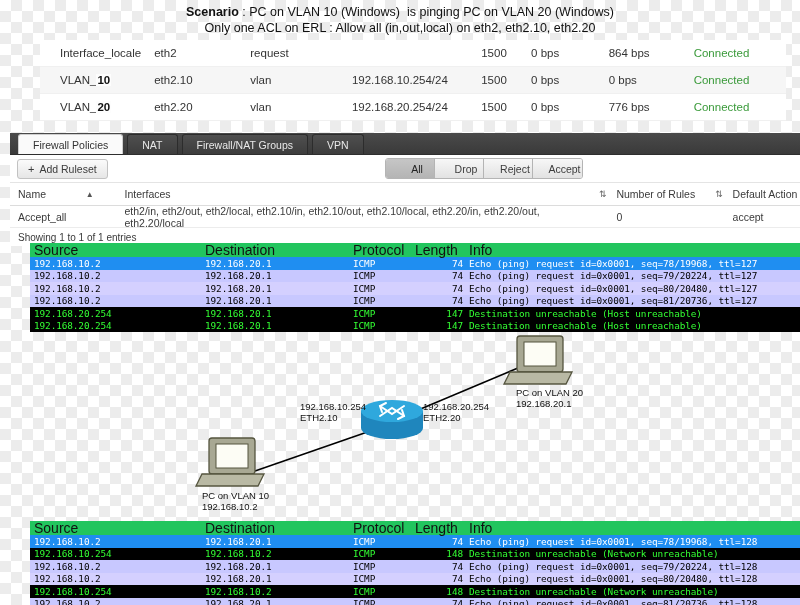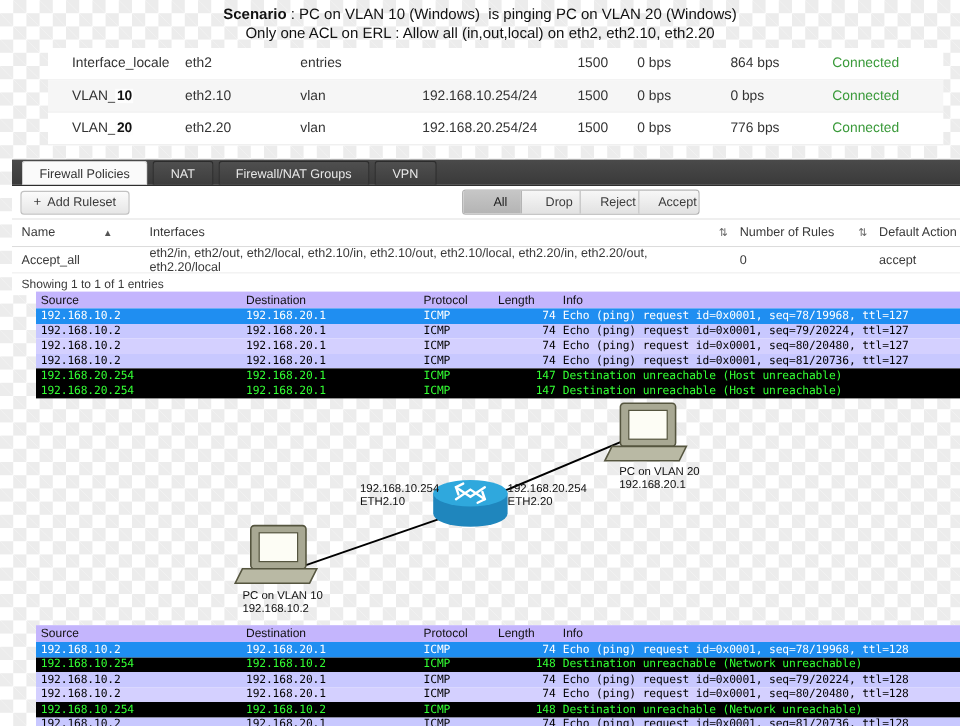--- a/index.html
+++ b/index.html
@@ -33,21 +33,20 @@
   
   .iface-table {
     position: absolute; left: 40px; top: 40px;
     width: 746px; background: #fff;
   }
   .iface-row {
     display: flex; align-items: center;
     height: 27px; font-size: 11.5px; color: #333;
     background: #ffffff;
     border-bottom: 1px solid #f0f0f0;
-    justify-content: flex-end;
   }
   .iface-row.alt { background: #f6f6f6; }
   .c-name   { width: 122px; padding-left: 20px; }
   .c-iface  { width: 104px; }
   .c-type   { width: 110px; }
   .c-addr   { width: 140px; }
   .c-mtu    { width: 54px; }
   .c-rx     { width: 84px; }
   .c-tx     { width: 92px; }
   .c-status { width: 100px; color: #3a9a3a; }
@@ -133,21 +132,21 @@
   .pkt {
     position: absolute; left: 30px; width: 770px;
     font-family: "DejaVu Sans Mono", monospace;
     background: #fff;
   }
   #pkt-top { top: 243px; }
   #pkt-bottom { top: 521px; }
   .pkt-head {
     display: flex; height: 14px; align-items: center;
     font-family: "Liberation Sans", sans-serif;
-    font-size: 10px; color: #111; background: #c4b5fd;
+    font-size: 14px; color: #111; background: #22c55e;
   }
   .pkt-row {
     display: flex; height: 12.5px; align-items: center;
     font-size: 9.4px; letter-spacing: -0.1px;
     white-space: nowrap;
   }
   .p-src  { width: 175px; padding-left: 4px; }
   .p-dst  { width: 148px; }
   .p-pro  { width: 62px; }
   .p-len  { width: 54px; text-align: right; padding-right: 6px; }
@@ -167,21 +166,21 @@
   <div class="scenario">
     <div class="l1"><b>Scenario</b><span> : PC on VLAN 10 (Windows)  is pinging PC on VLAN 20 (Windows)</span></div>
     <div class="l2">Only one ACL on ERL : Allow all (in,out,local) on eth2, eth2.10, eth2.20</div>
   </div>
 
   <div class="iface-table">
 
     <div class="iface-row">
       <div class="c-name"><span>Interface_locale</span></div>
       <div class="c-iface">eth2</div>
-      <div class="c-type">entries</div>
+      <div class="c-type">request</div>
       <div class="c-addr"></div>
       <div class="c-mtu">1500</div>
       <div class="c-rx">0 bps</div>
       <div class="c-tx">864 bps</div>
       <div class="c-status">Connected</div>
     </div>
 
     <div class="iface-row alt">
       <div class="c-name"><span>VLAN_</span><span class="hl">10</span></div>
       <div class="c-iface">eth2.10</div>

